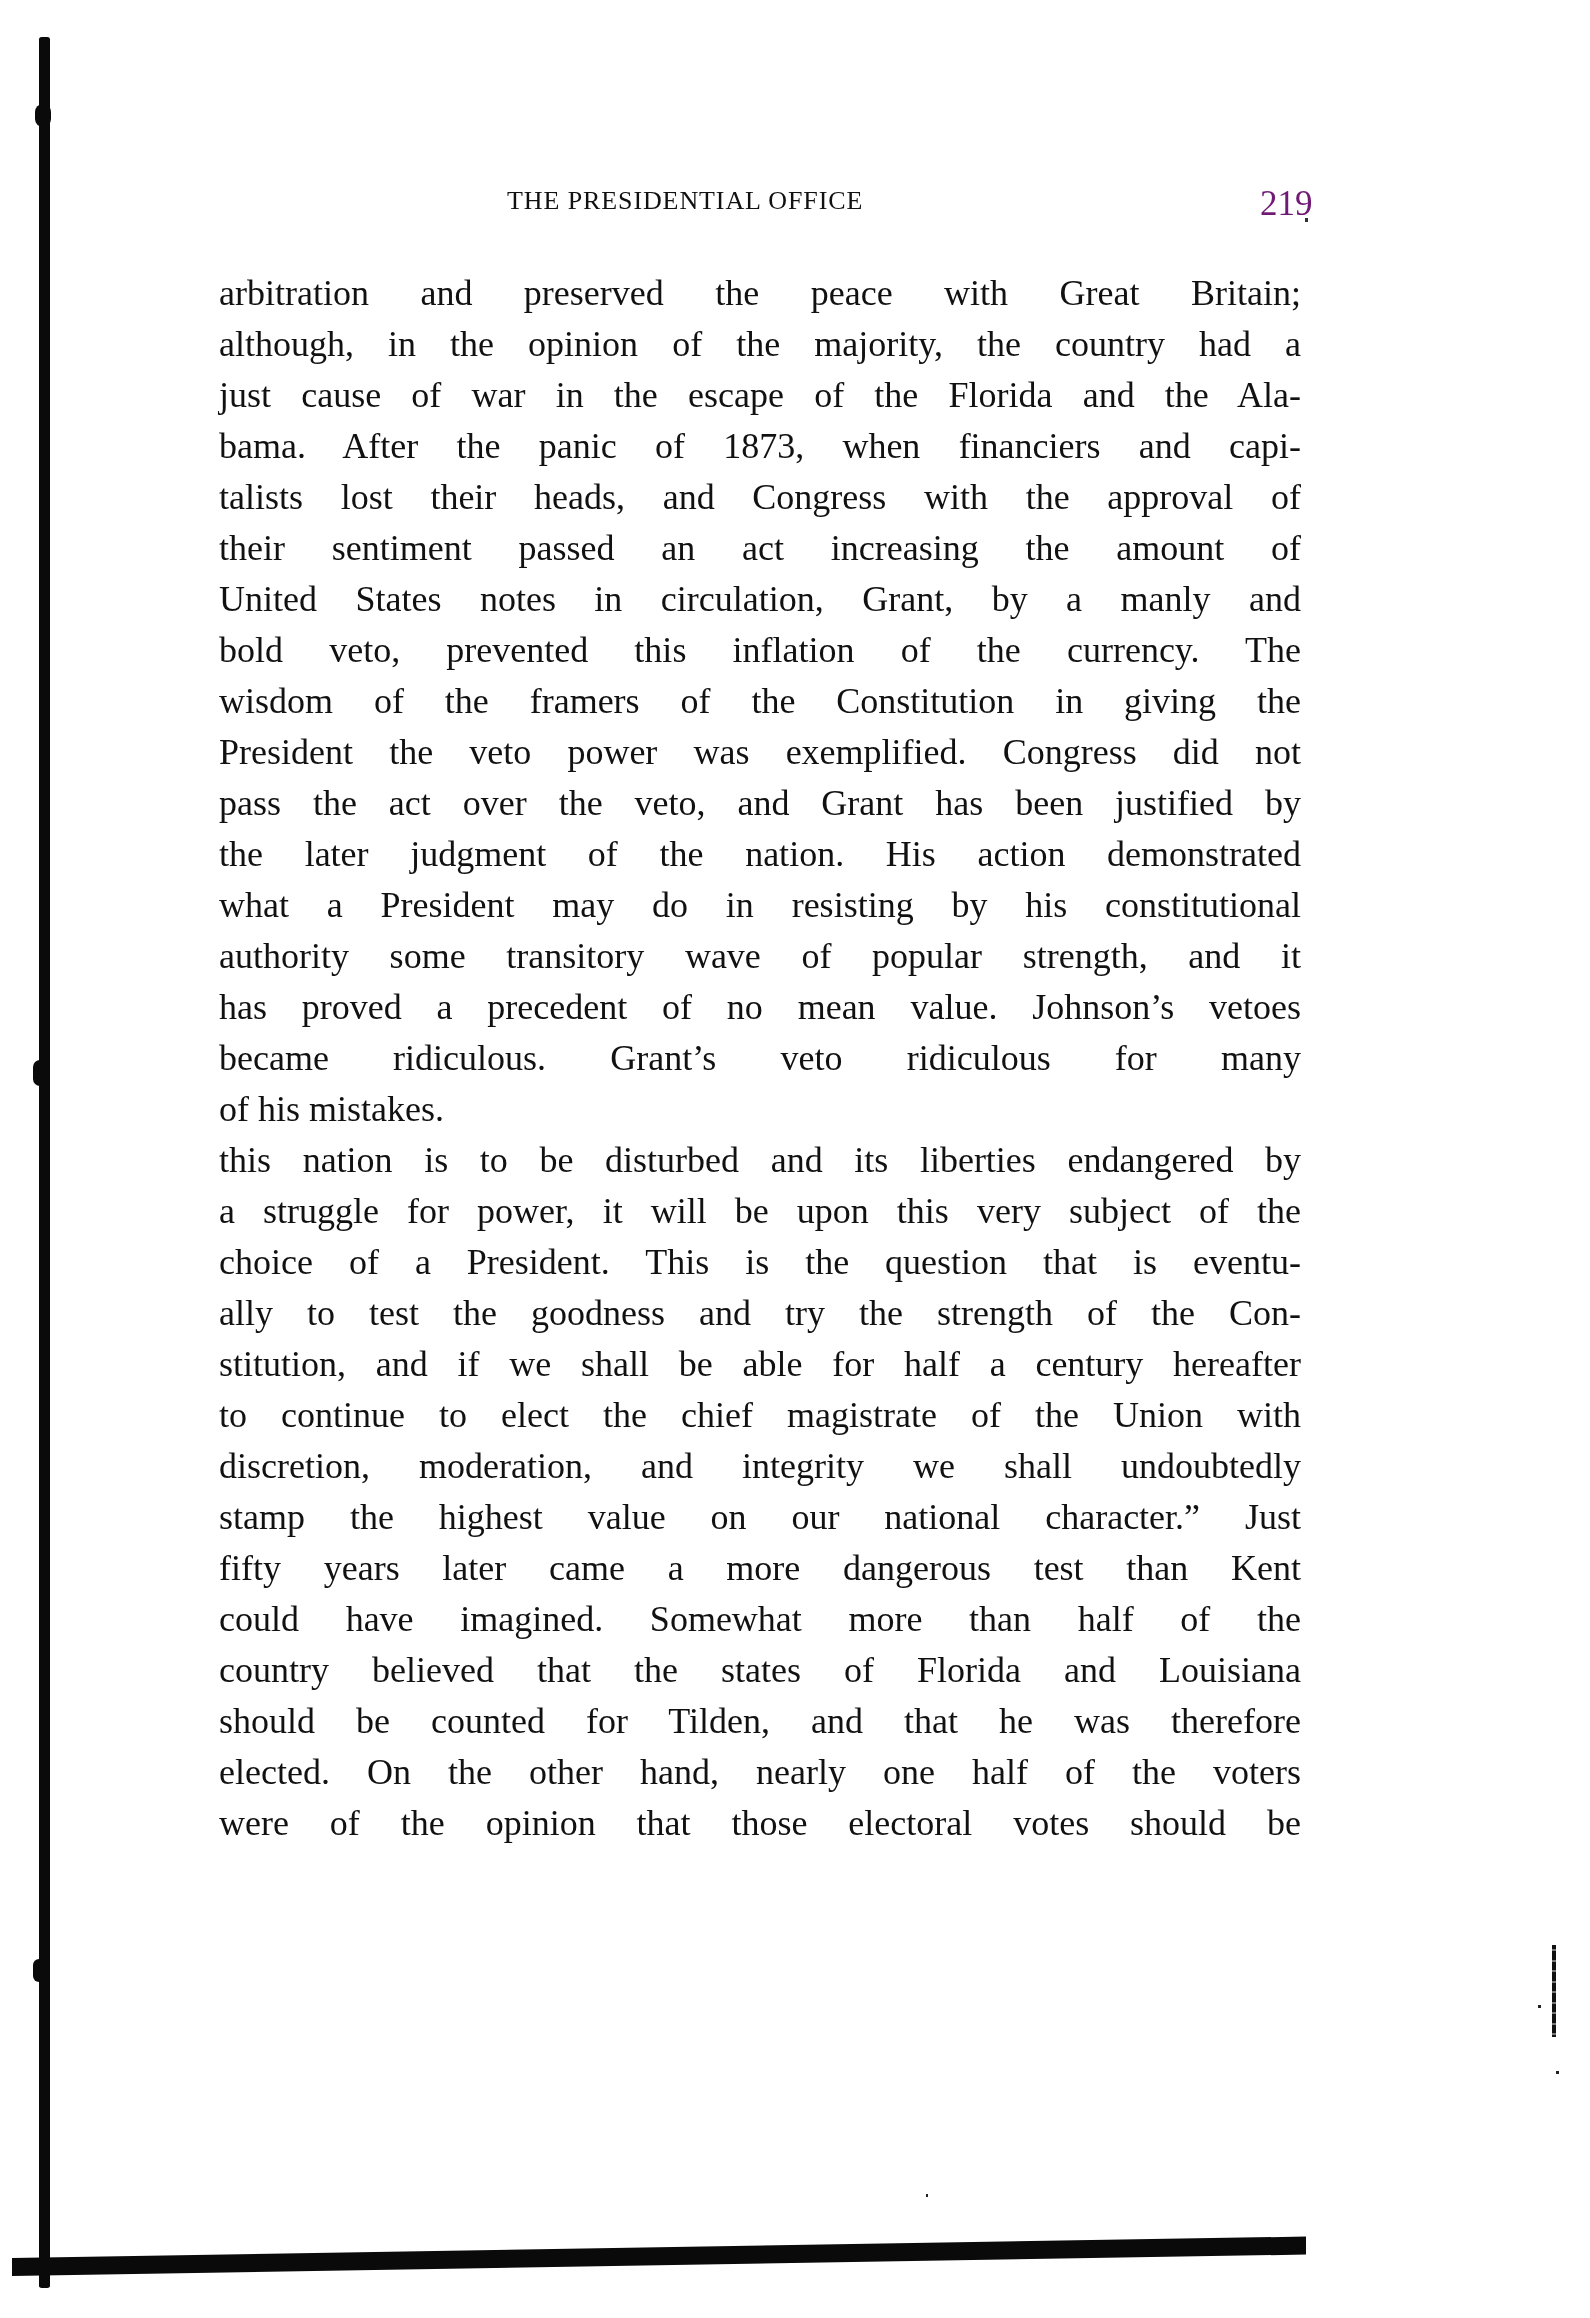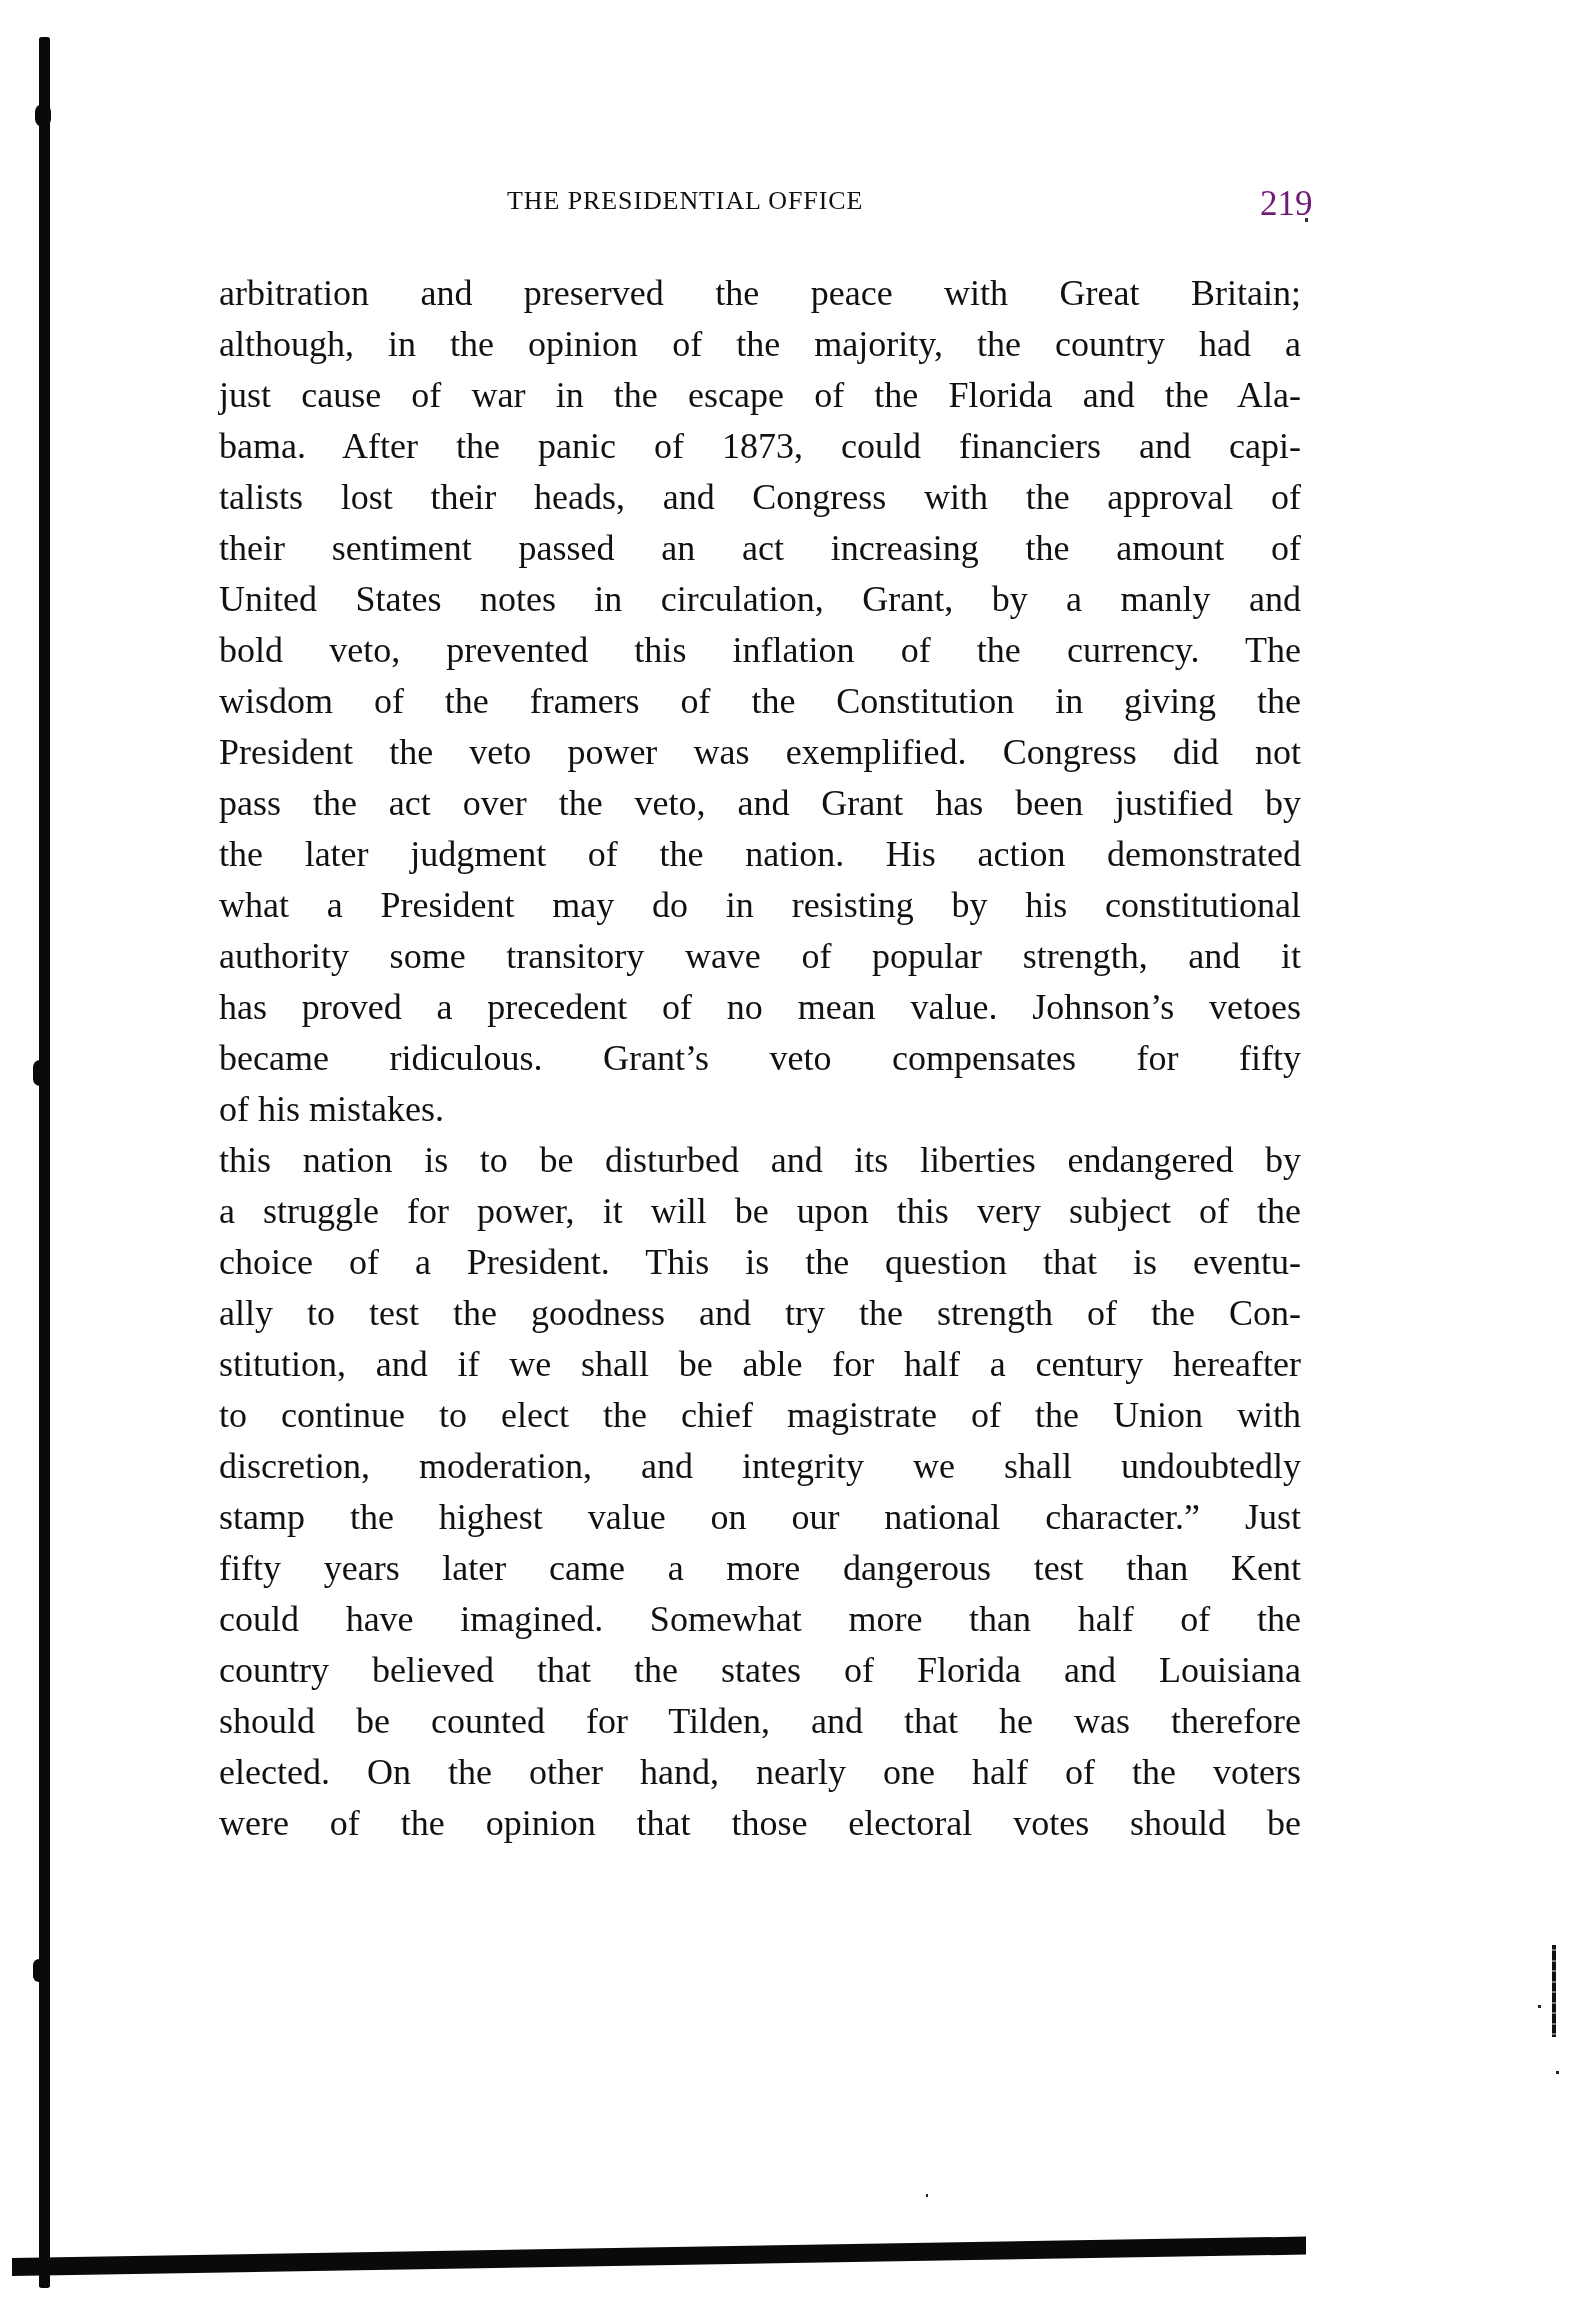--- a/index.html
+++ b/index.html
@@ -144,33 +144,33 @@
 
 <div class="running-head">THE PRESIDENTIAL OFFICE</div>
 <div class="folio">219</div>
 <div class="head-mark"></div>
 
 <div class="text-block" id="text-block">
     <div>
       <span class="line">arbitration and preserved the peace with Great Britain;</span>
       <span class="line">although, in the opinion of the majority, the country had a</span>
       <span class="line">just cause of war in the escape of the Florida and the Ala-</span>
-      <span class="line">bama. After the panic of 1873, could financiers and capi-</span>
+      <span class="line">bama. After the panic of 1873, when financiers and capi-</span>
       <span class="line">talists lost their heads, and Congress with the approval of</span>
       <span class="line">their sentiment passed an act increasing the amount of</span>
       <span class="line">United States notes in circulation, Grant, by a manly and</span>
       <span class="line">bold veto, prevented this inflation of the currency. The</span>
       <span class="line">wisdom of the framers of the Constitution in giving the</span>
       <span class="line">President the veto power was exemplified. Congress did not</span>
       <span class="line">pass the act over the veto, and Grant has been justified by</span>
       <span class="line">the later judgment of the nation. His action demonstrated</span>
       <span class="line">what a President may do in resisting by his constitutional</span>
       <span class="line">authority some transitory wave of popular strength, and it</span>
       <span class="line">has proved a precedent of no mean value. Johnson’s vetoes</span>
-      <span class="line">became ridiculous. Grant’s veto compensates for fifty</span>
+      <span class="line">became ridiculous. Grant’s veto ridiculous for many</span>
       <span class="line last">of his mistakes.</span>
     </div>
     <div>
       <span class="line">this nation is to be disturbed and its liberties endangered by</span>
       <span class="line">a struggle for power, it will be upon this very subject of the</span>
       <span class="line">choice of a President. This is the question that is eventu-</span>
       <span class="line">ally to test the goodness and try the strength of the Con-</span>
       <span class="line">stitution, and if we shall be able for half a century hereafter</span>
       <span class="line">to continue to elect the chief magistrate of the Union with</span>
       <span class="line">discretion, moderation, and integrity we shall undoubtedly</span>

